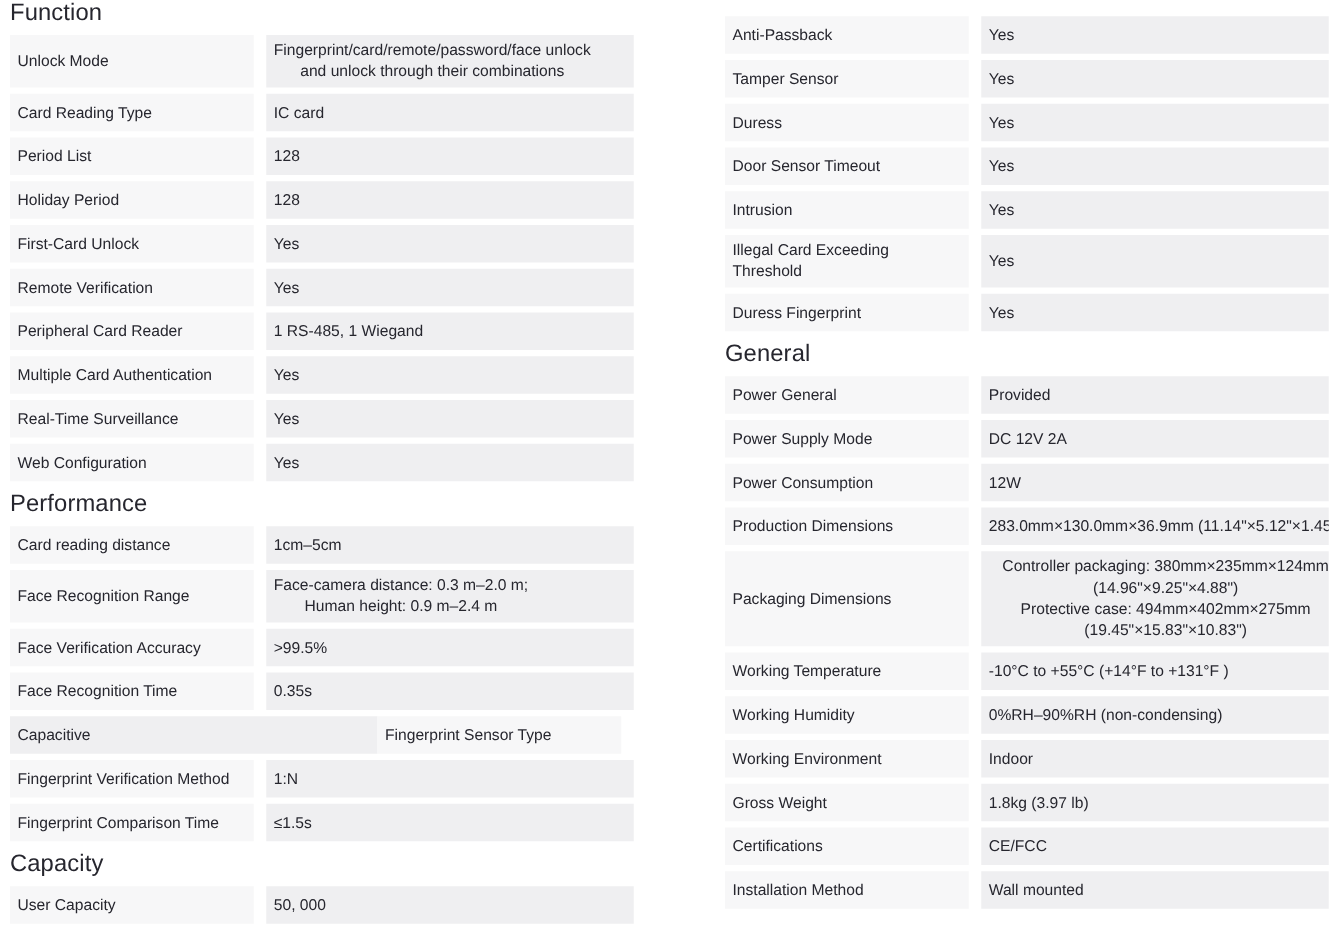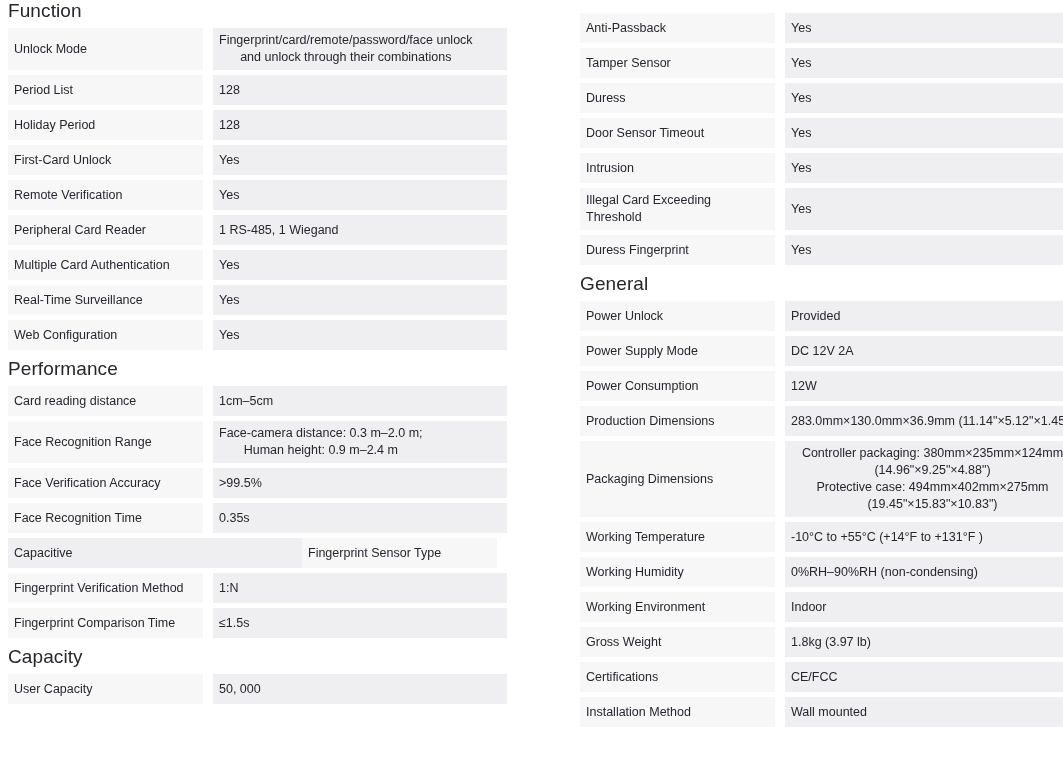--- a/index.html
+++ b/index.html
@@ -55,20 +55,24 @@
 <div class="page">
   <div class="spec-col col-left">
       <div class="spec-section">
         <div class="section-title">Function</div>
         <div class="spec-row">
           <div class="cell cell-label">Unlock Mode</div>
           <div class="cell cell-value">Fingerprint/card/remote/password/face unlock
 and unlock through their combinations</div>
         </div>
         <div class="spec-row">
+          <div class="cell cell-label">Card Reading Type</div>
+          <div class="cell cell-value">IC card</div>
+        </div>
+        <div class="spec-row">
           <div class="cell cell-label">Period List</div>
           <div class="cell cell-value">128</div>
         </div>
         <div class="spec-row">
           <div class="cell cell-label">Holiday Period</div>
           <div class="cell cell-value">128</div>
         </div>
         <div class="spec-row">
           <div class="cell cell-label">First-Card Unlock</div>
           <div class="cell cell-value">Yes</div>
@@ -161,21 +165,21 @@
           <div class="cell cell-value">Yes</div>
         </div>
         <div class="spec-row">
           <div class="cell cell-label">Duress Fingerprint</div>
           <div class="cell cell-value">Yes</div>
         </div>
       </div>
       <div class="spec-section">
         <div class="section-title">General</div>
         <div class="spec-row">
-          <div class="cell cell-label">Power Unlock</div>
+          <div class="cell cell-label">Power General</div>
           <div class="cell cell-value">Provided</div>
         </div>
         <div class="spec-row">
           <div class="cell cell-label">Power Supply Mode</div>
           <div class="cell cell-value">DC 12V 2A</div>
         </div>
         <div class="spec-row">
           <div class="cell cell-label">Power Consumption</div>
           <div class="cell cell-value">12W</div>
         </div>

